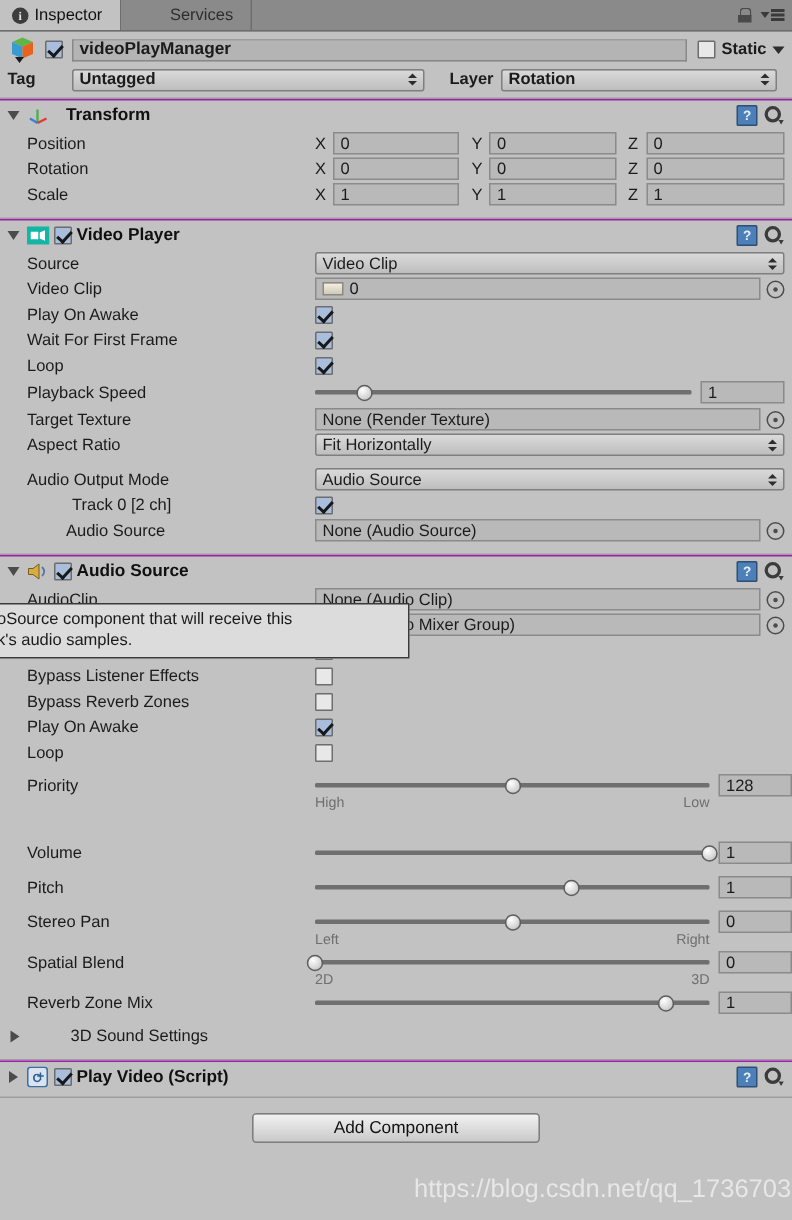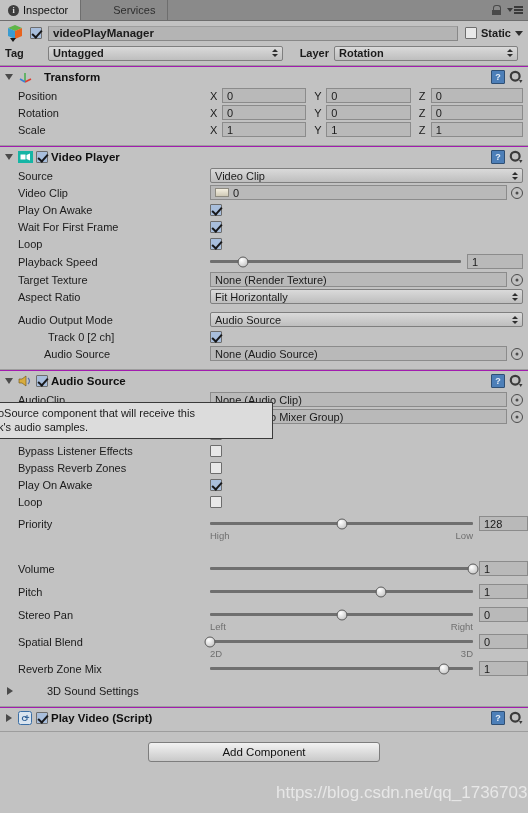--- a/index.html
+++ b/index.html
@@ -261,21 +261,21 @@
   .sliderrow .leftcol { width:210px; padding-left:18px; box-sizing:border-box; font-size:11px; padding-top:2px;}
   .sliderrow .midcol { flex:1; padding-right:6px; }
   .sliderrow .numfield { width: 49px; flex:none; }
 
   .foldrow { display:flex; align-items:center; height:17px; padding-left:5px;gap:28px; }
   .foldrow .foldout { margin-right: 4px; }
 
   
   .addcomp-area { padding: 10px 0 8px 0; display:flex; justify-content:center; background:#c2c2c2;}
   .addcomp-btn {
-    width: 232px; height: 20px;
+    width: 192px; height: 20px;
     background: linear-gradient(#f2f2f2, #c9c9c9);
     border: 1px solid #7d7d7d;
     border-radius: 3px;
     display:flex; align-items:center; justify-content:center;
     font-size: 11.5px; color: #111;
     box-sizing:border-box;
   }
 
   
   .tooltip {

